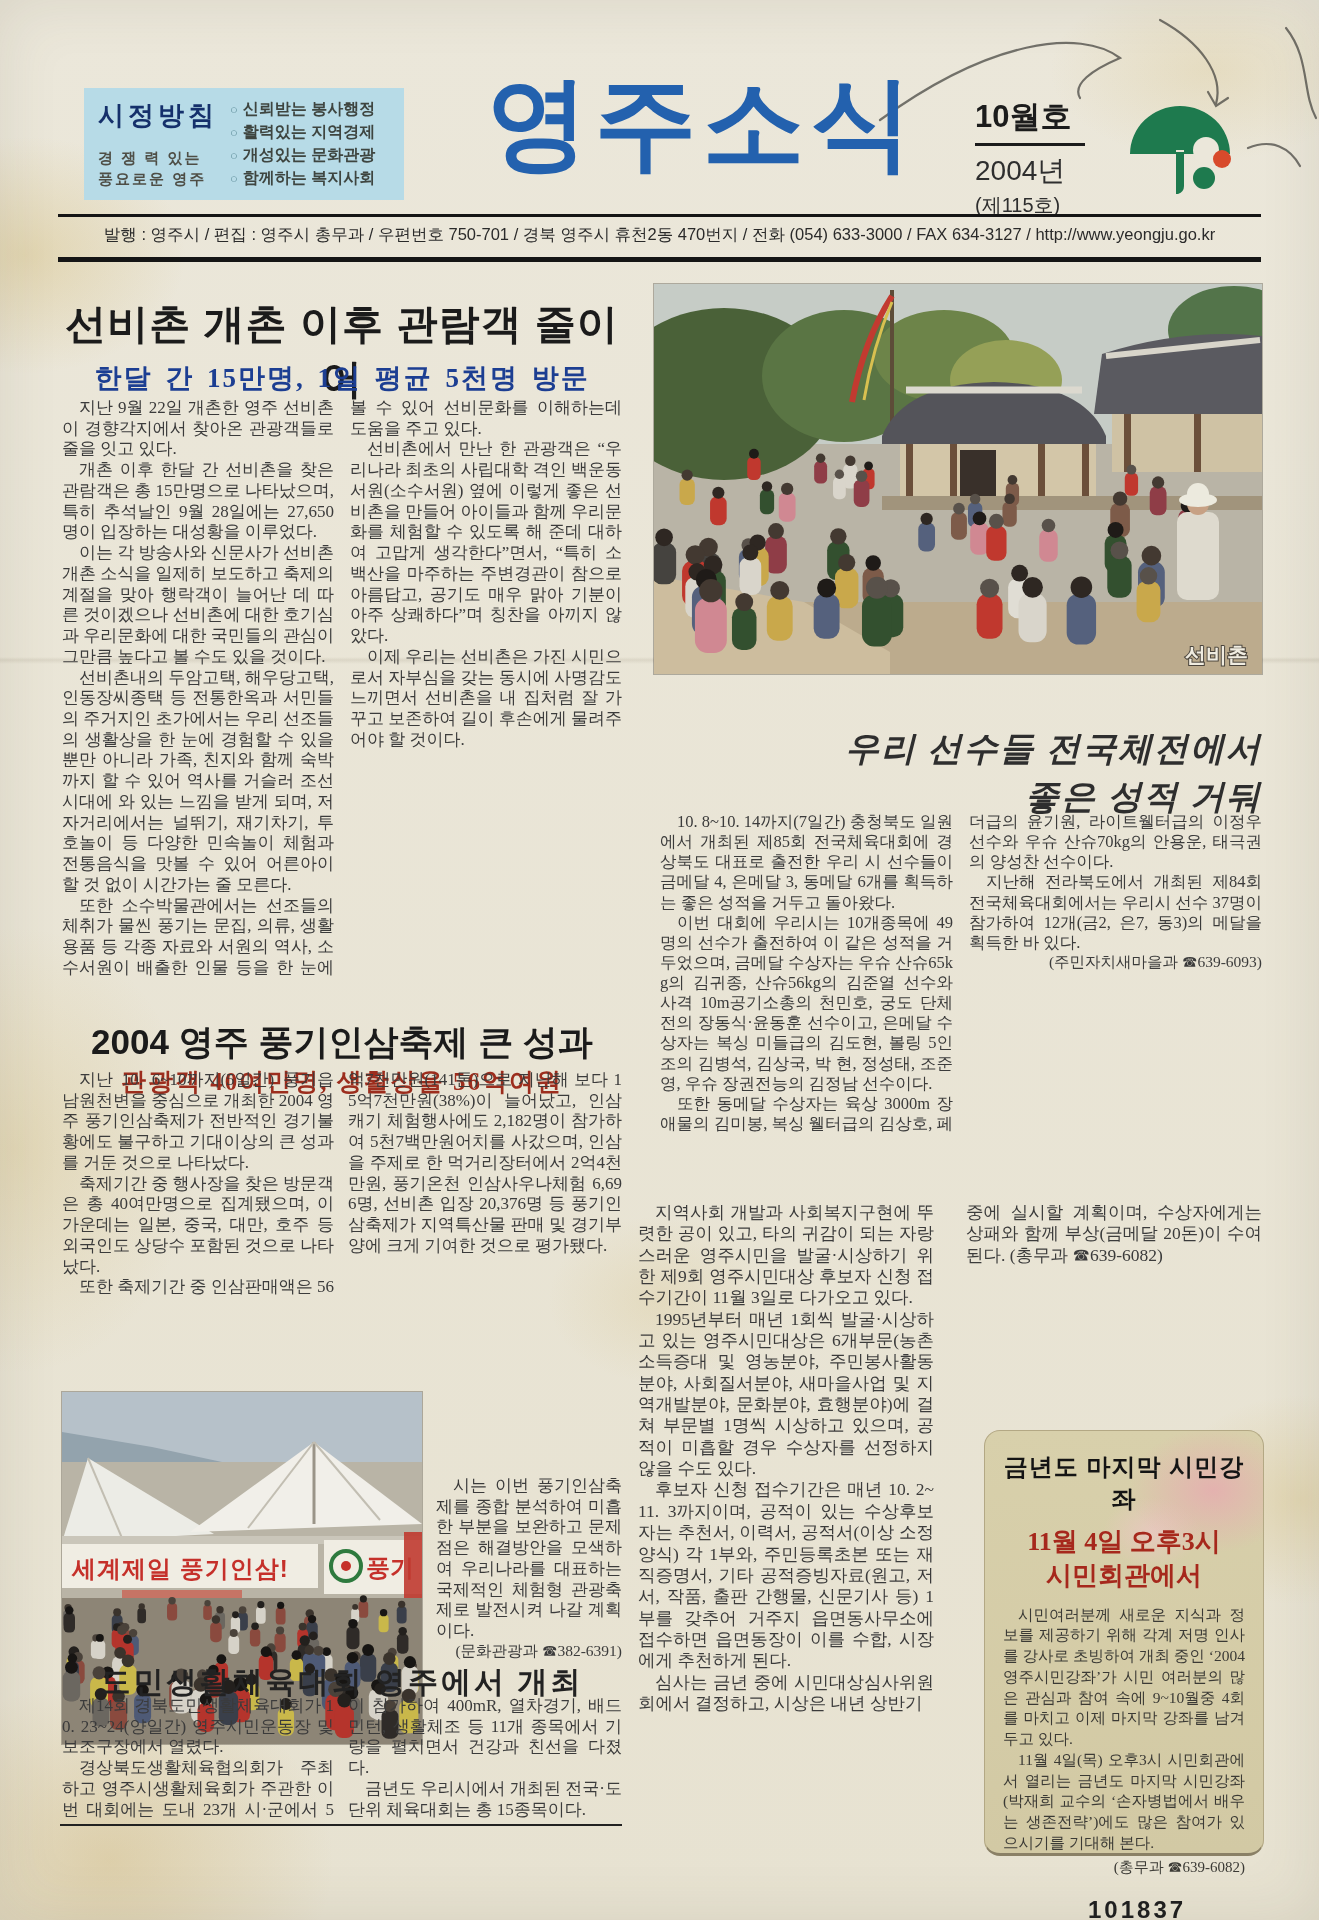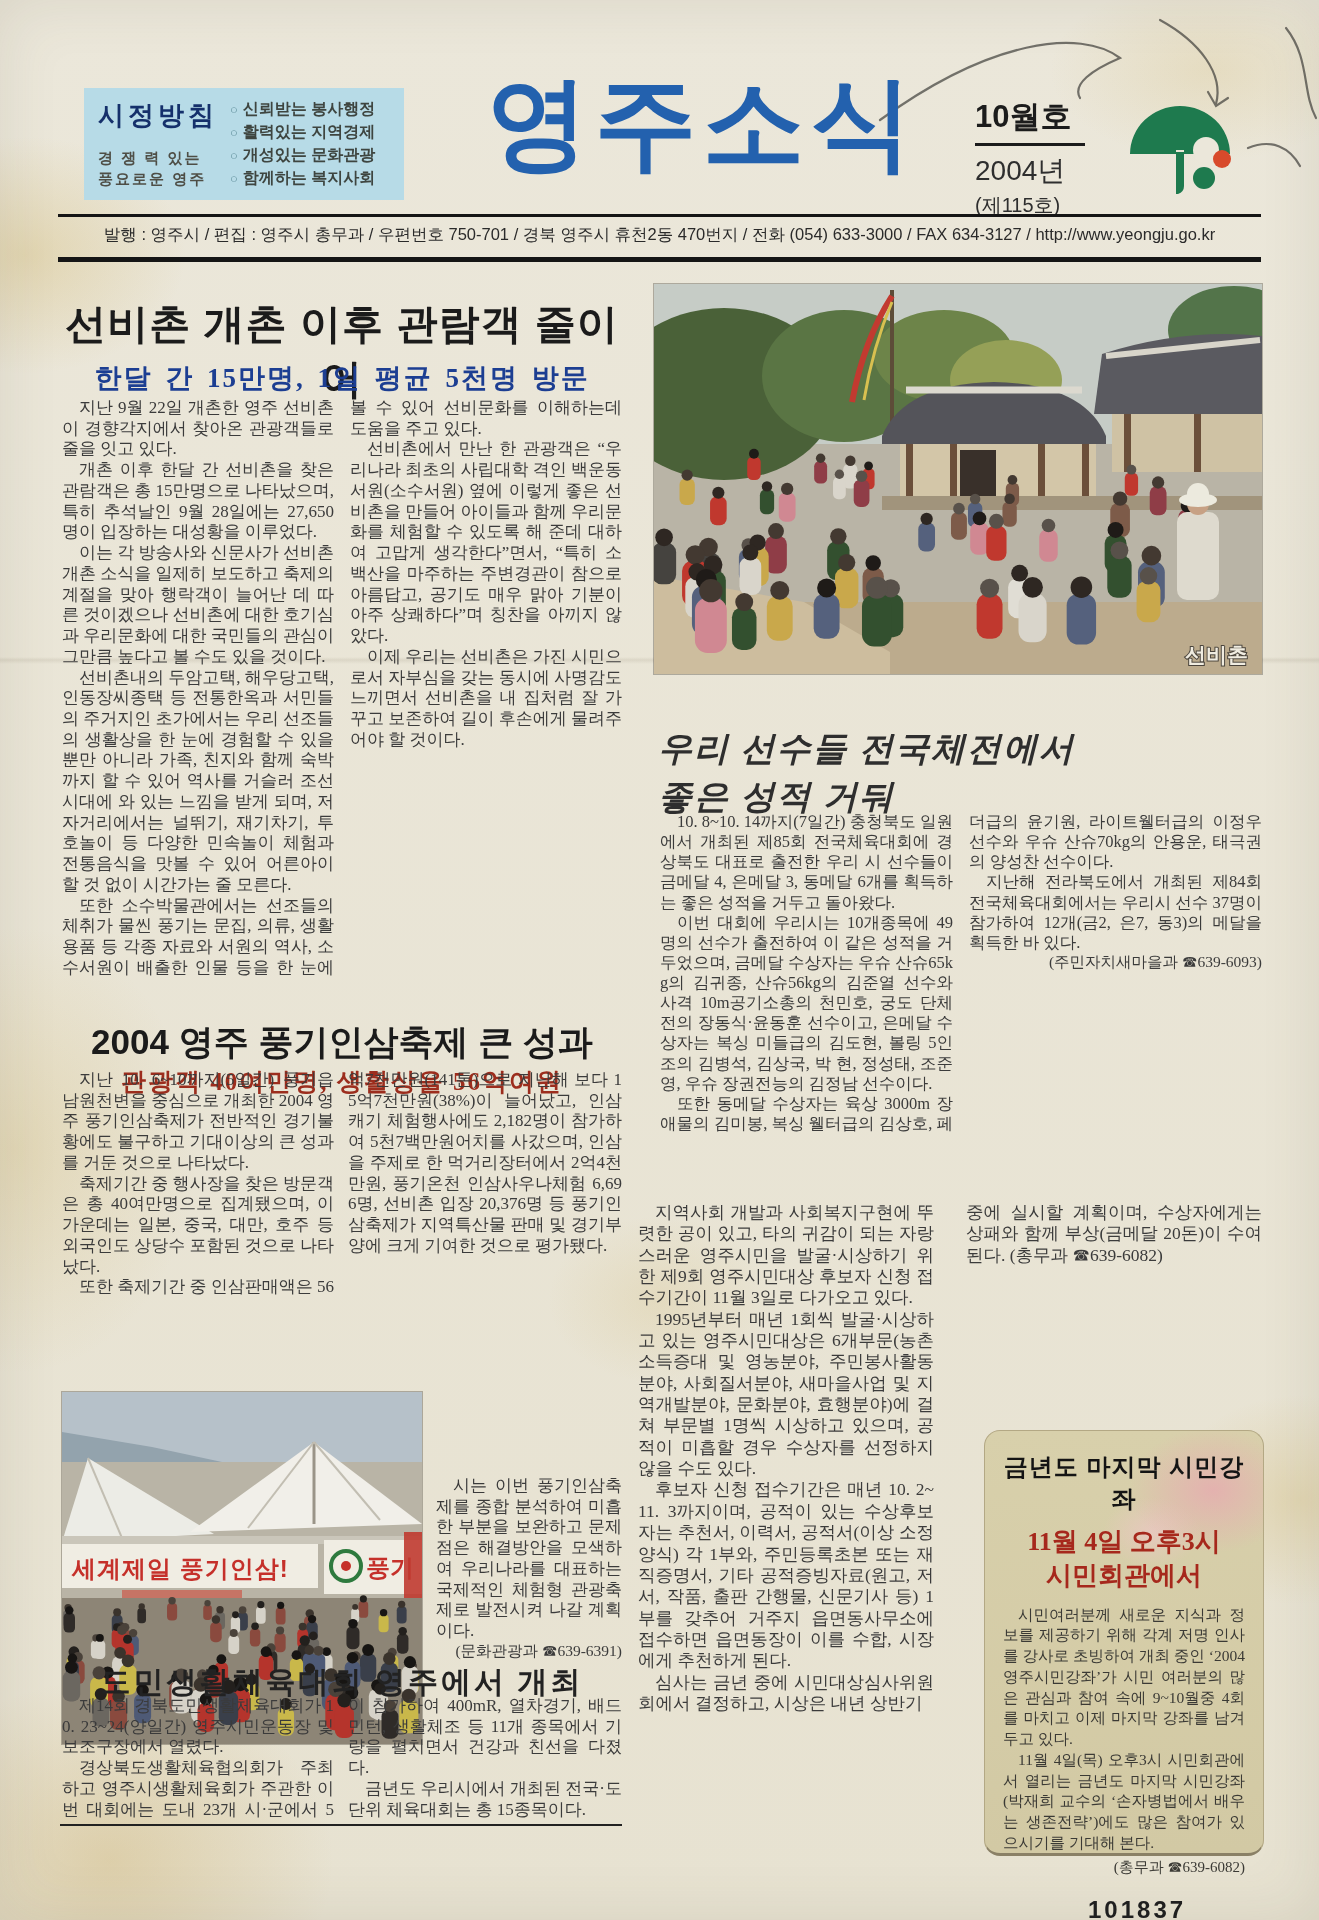--- a/index.html
+++ b/index.html
@@ -55,21 +55,21 @@
   .a1-sub{left:62px;top:338px;width:560px;text-align:center;font-weight:700;font-size:27px;color:#1c3e92;letter-spacing:2px;word-spacing:4px;}
   .a1-body{left:62px;top:398px;width:560px;height:596px;}
 
   .photo{background:#b9b4a6;box-shadow:0 0 0 1px rgba(60,55,45,.35);}
   .photo1{left:654px;top:284px;}
   .photo2{left:62px;top:1392px;}
   .ph-caption{font-family:"Liberation Sans","DejaVu Sans",sans-serif;font-weight:700;font-size:21px;
     fill:#f0ece0;stroke:#4a443c;stroke-width:2px;paint-order:stroke;}
 
   
-  .sports-head{left:658px;top:702px;width:604px;text-align:left;font-weight:700;font-style:italic;
+  .sports-head{left:658px;top:702px;width:604px;text-align:right;font-weight:700;font-style:italic;
     font-size:34px;line-height:1.42;color:#2e2e2e;letter-spacing:2px;}
   .sports-body{left:660px;top:812px;width:602px;height:324px;}
 
   
   .a2-head{left:62px;top:996px;width:560px;text-align:center;font-weight:900;font-size:35px;color:#1b1b1b;}
   .a2-sub{left:62px;top:1044px;width:560px;text-align:center;font-weight:700;font-size:25px;color:#9c2d1d;letter-spacing:2px;}
   .a2-col1{left:62px;top:1070px;width:272px;height:322px;}
   .a2-col2{left:348px;top:1070px;width:274px;height:398px;}
   .a2-col3{left:436px;top:1476px;width:186px;height:300px;}
 
@@ -326,21 +326,21 @@
   <div class="abs a2-col1 body-txt clip">
     <p>지난 10. 6~10까지(5일간) 풍기읍 남원천변을 중심으로 개최한 2004 영주 풍기인삼축제가 전반적인 경기불황에도 불구하고 기대이상의 큰 성과를 거둔 것으로 나타났다.</p>
     <p>축제기간 중 행사장을 찾은 방문객은 총 40여만명으로 집계됐으며, 이 가운데는 일본, 중국, 대만, 호주 등 외국인도 상당수 포함된 것으로 나타났다.</p>
     <p>또한 축제기간 중 인삼판매액은 56</p>
   </div>
   <div class="abs a2-col2 body-txt clip">
     <p style="text-indent:0;">억7천만원(141톤)으로 지난해 보다 15억7천만원(38%)이 늘어났고, 인삼캐기 체험행사에도 2,182명이 참가하여 5천7백만원어치를 사갔으며, 인삼을 주제로 한 먹거리장터에서 2억4천만원, 풍기온천 인삼사우나체험 6,696명, 선비촌 입장 20,376명 등 풍기인삼축제가 지역특산물 판매 및 경기부양에 크게 기여한 것으로 평가됐다.</p>
   </div>
   <div class="abs a2-col3 body-txt clip">
     <p>시는 이번 풍기인삼축제를 종합 분석하여 미흡한 부분을 보완하고 문제점은 해결방안을 모색하여 우리나라를 대표하는 국제적인 체험형 관광축제로 발전시켜 나갈 계획이다.</p>
-    <p class="credit">(문화관광과 ☎639-6391)</p>
+    <p class="credit">(문화관광과 ☎382-6391)</p>
   </div>
 
   <svg class="abs photo photo2" width="360" height="352" viewBox="0 0 360 352">
     <rect width="360" height="70" fill="#b6c1c9"></rect>
     <polygon points="0,70 0,40 90,55 160,70" fill="#93a3ad"></polygon>
     <polygon points="0,150 26,66 152,142" fill="#ecece6"></polygon>
     <polygon points="128,140 252,50 360,132" fill="#f1efe9"></polygon>
     <line x1="252" y1="50" x2="252" y2="132" stroke="#9a9488" stroke-width="3"></line>
     <line x1="26" y1="66" x2="60" y2="146" stroke="#c2beb2" stroke-width="2"></line>
     <line x1="252" y1="50" x2="186" y2="136" stroke="#c2beb2" stroke-width="2"></line>

